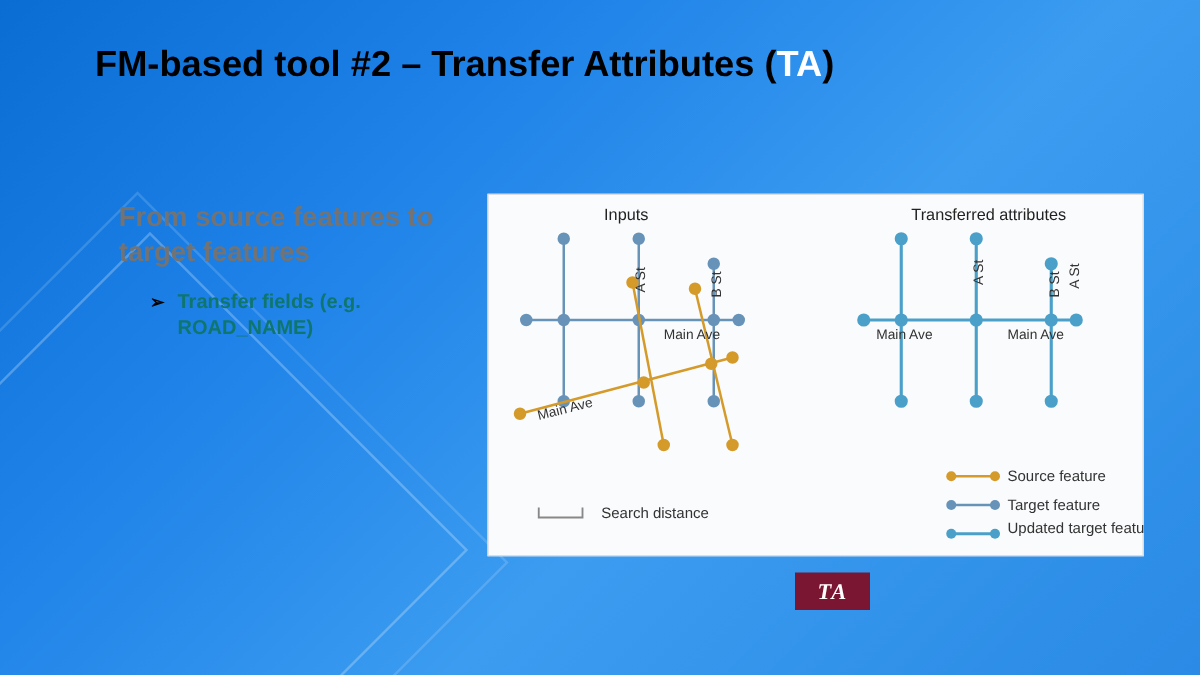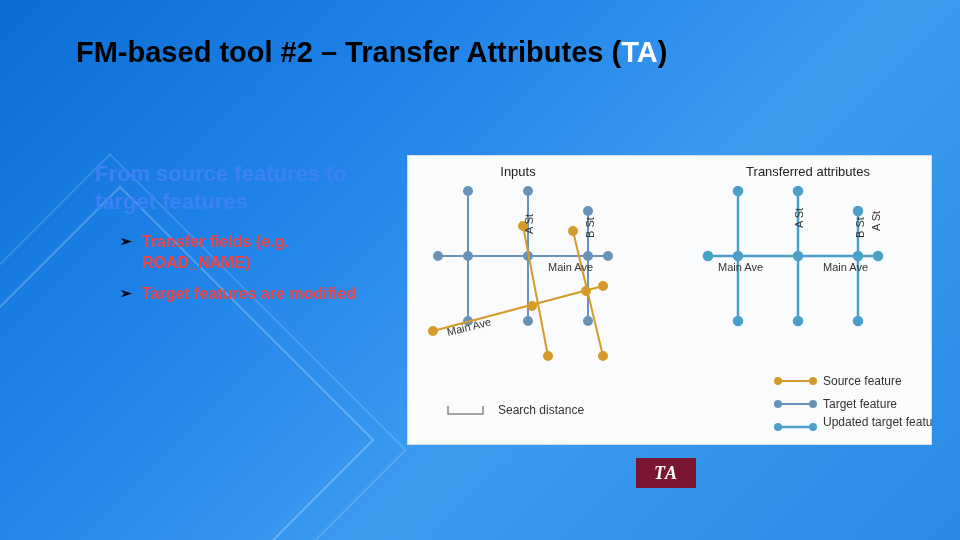--- a/index.html
+++ b/index.html
@@ -40,29 +40,29 @@
     color: #000;
   }
   .title .abbr { color: #fff; }
   .subtitle {
     position: absolute;
     top: 160px;
     left: 95px;
     width: 280px;
     font-size: 22px;
     font-weight: bold;
-    color: #3b82f6;
+    color: #737373;
     line-height: 1.25;
   }
   .bullets {
     position: absolute;
     top: 232px;
     left: 120px;
     width: 250px;
-    color: #ef4444;
+    color: #0f766e;
     font-size: 16px;
     font-weight: bold;
   }
   .bullets li {
     list-style: none;
     position: relative;
     padding-left: 22px;
     margin-bottom: 10px;
     line-height: 1.3;
   }
@@ -75,21 +75,20 @@
     font-size: 14px;
   }
   .figure {
     position: absolute;
     top: 155px;
     left: 390px;
     width: 525px;
     height: 290px;
     background: #fafbfc;
     border: 1px solid #ddd;
-    margin-left: 17px;
   }
   .tag {
     position: absolute;
     top: 458px;
     left: 636px;
     width: 60px;
     height: 30px;
     background: #7a1631;
     color: #fff;
     font-family: "Times New Roman", serif;
@@ -109,21 +108,20 @@
 <div class="bg-accent2"></div>
 
 <h1 class="title">
   <span>FM-based tool #2 – Transfer Attributes (</span><span class="abbr">TA</span><span>)</span>
 </h1>
 
 <div class="subtitle">From source features to target features</div>
 
 <ul class="bullets">
   <li>Transfer fields (e.g. ROAD_NAME)</li>
-  <li>Target features are modified</li>
 </ul>
 
 <div class="figure">
   <svg viewBox="0 0 525 290" width="525" height="290">
 
     <text x="110" y="20" font-size="13" fill="#222" text-anchor="middle">Inputs</text>
     <text x="400" y="20" font-size="13" fill="#222" text-anchor="middle">Transferred attributes</text>
 
     <g stroke="#6893b8" stroke-width="2" fill="#6893b8">
       <line x1="60" y1="35" x2="60" y2="165"></line>

